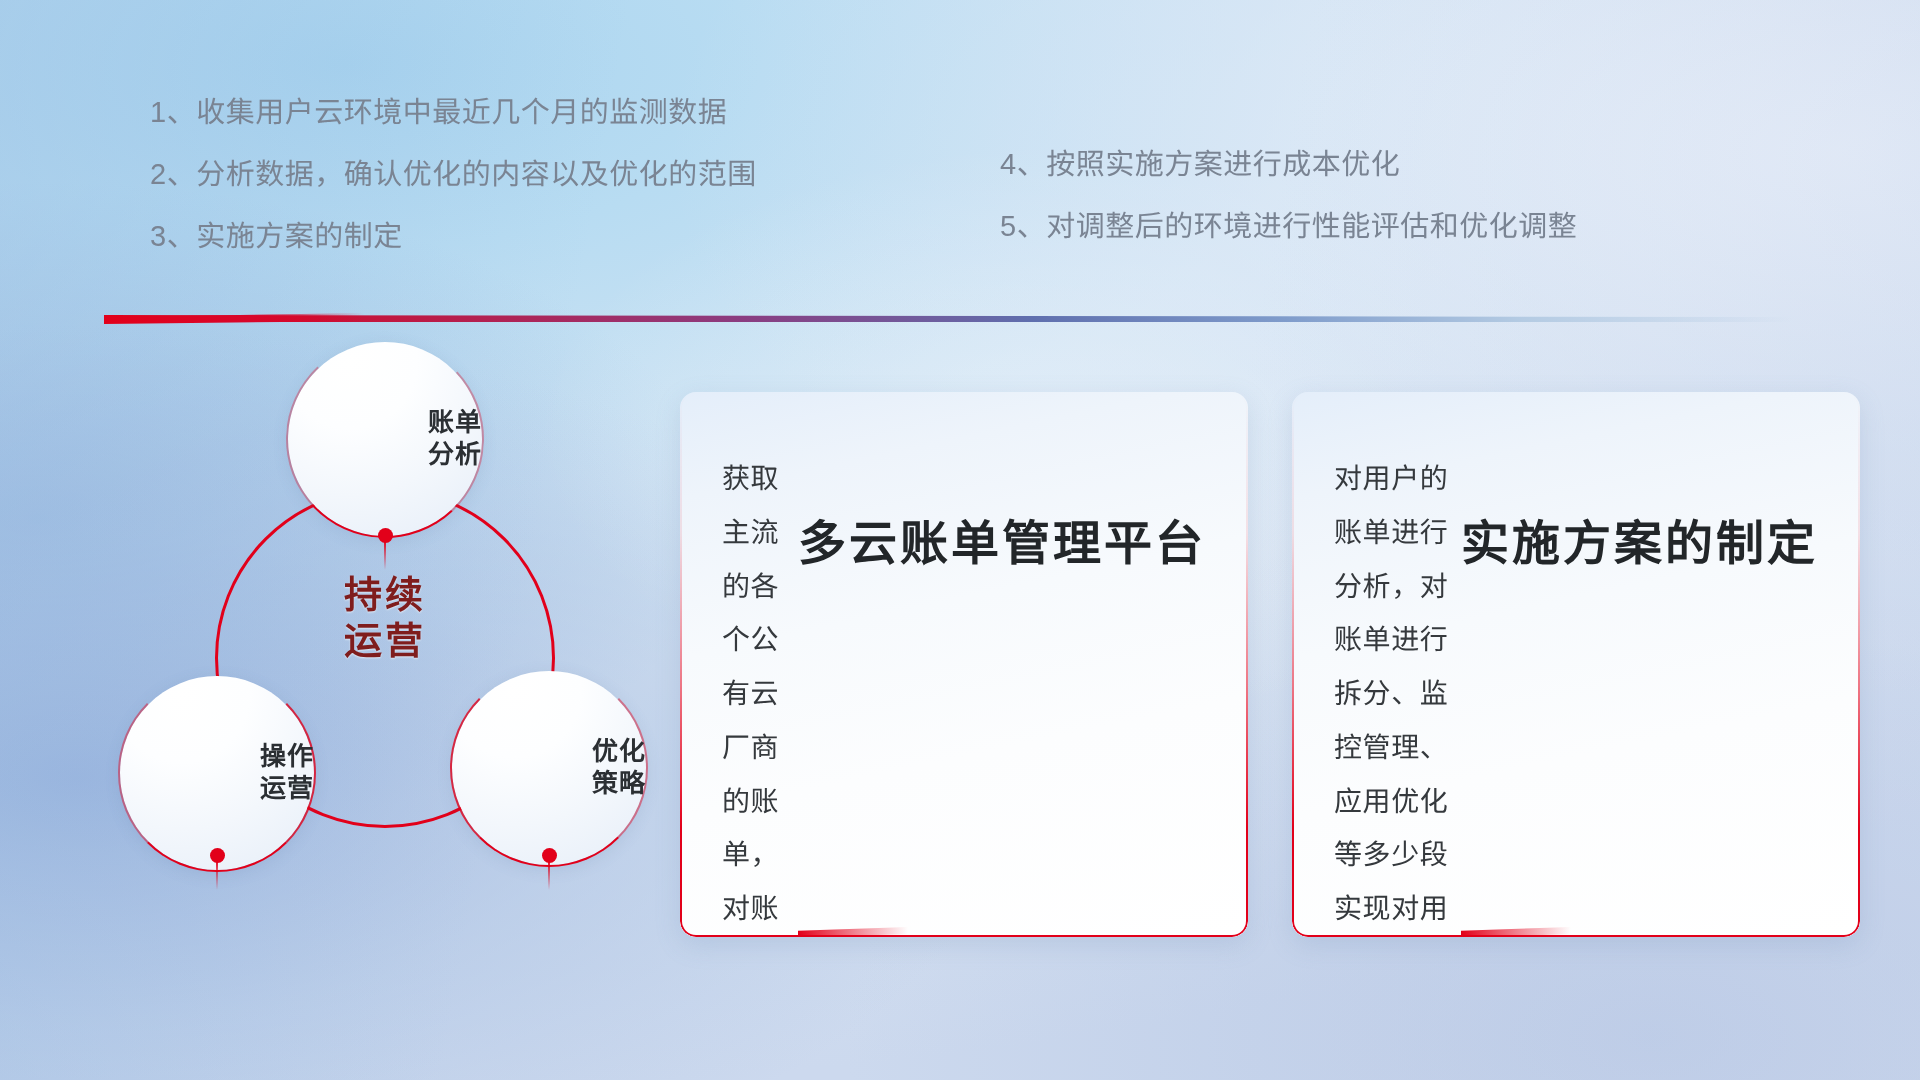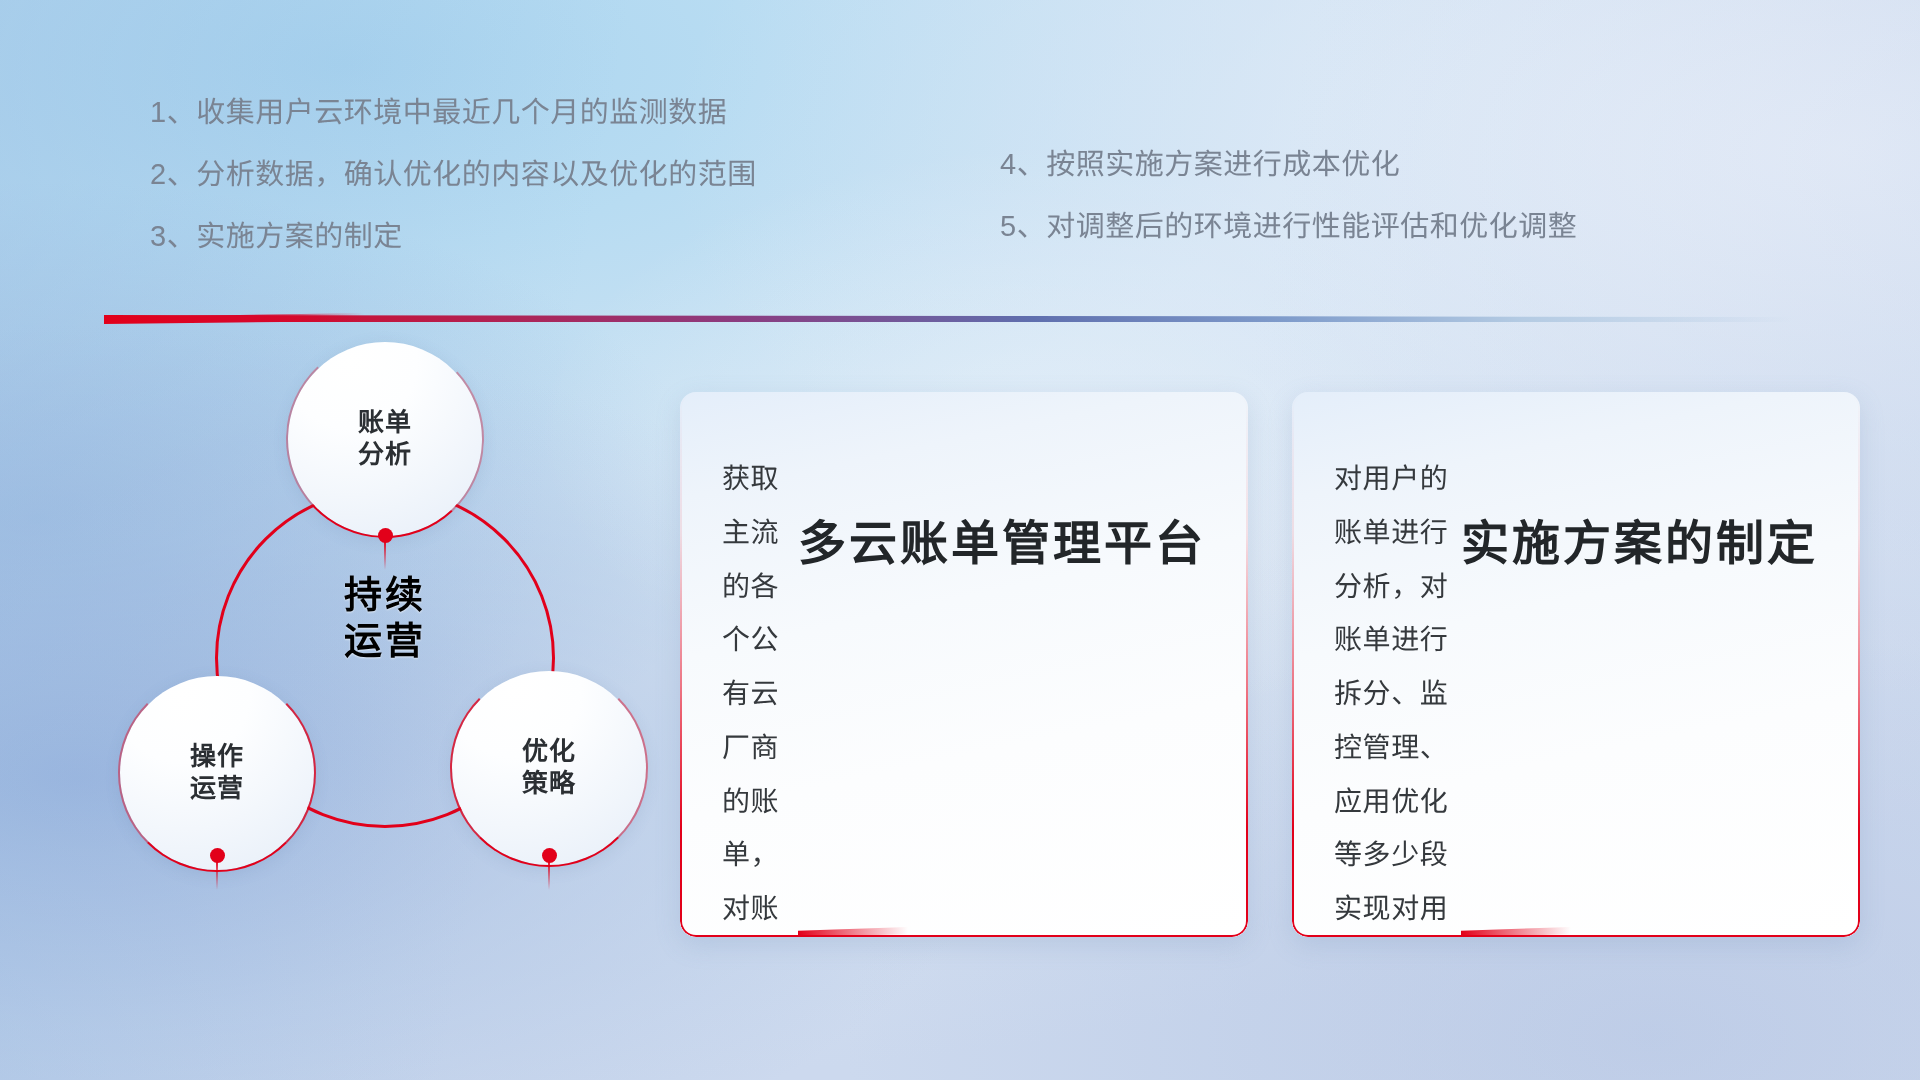--- a/index.html
+++ b/index.html
@@ -71,21 +71,21 @@
     border:3px solid #e2001a;
     border-radius:50%;
   }
   .ring-main { left:115px; top:148px; width:340px; height:340px; }
   .bubble {
     position:absolute;
     border-radius:50%;
     background:
       radial-gradient(115% 115% at 32% 10%, #ffffff 0%, #fdfeff 30%, #f3f7fc 60%, #e9f0f9 88%, #e3ecf7 100%);
     box-shadow:0 4px 16px rgba(90,120,160,.16);
-    display:flex; align-items:center; justify-content:center;
+    display:flex; align-items:center; justify-content:flex-end;
     text-align:center;
   }
   .bubble::after {
     content:""; position:absolute; inset:-2px; border-radius:50%;
     border:2.5px solid transparent; pointer-events:none;
   }
   .bubble .lbl {
     color:#2b2f33; font-size:26px; font-weight:700; line-height:1.22; letter-spacing:1px;
     position:relative; z-index:2;
   }
@@ -100,21 +100,21 @@
   .tail { position:absolute; width:2px; height:30px; background:linear-gradient(#e2001a, rgba(226,0,26,0)); z-index:5; }
   .d-top { left:278px; top:188px; }
   .d-bl  { left:110px; top:508px; }
   .d-br  { left:442px; top:508px; }
   .t-top { left:284px; top:200px; }
   .t-bl  { left:116px; top:520px; }
   .t-br  { left:448px; top:520px; }
 
   .center-label {
     position:absolute; left:115px; top:232px; width:340px;
-    text-align:center; color:#000000; font-size:38px; font-weight:800;
+    text-align:center; color:#7f1d1d; font-size:38px; font-weight:800;
     line-height:1.22; letter-spacing:3px; z-index:7; text-shadow:0 1px 2px rgba(255,255,255,.6);
   }
 
   
   .card {
     position:absolute; top:392px; width:568px; height:545px; z-index:4;
     border-radius:16px;
     background:
       linear-gradient(168deg, #e4eefa 0%, #eef4fb 16%, #f7fafd 40%, #fcfdfe 64%, #ffffff 100%);
     box-shadow:0 8px 26px rgba(110,140,180,.20);

